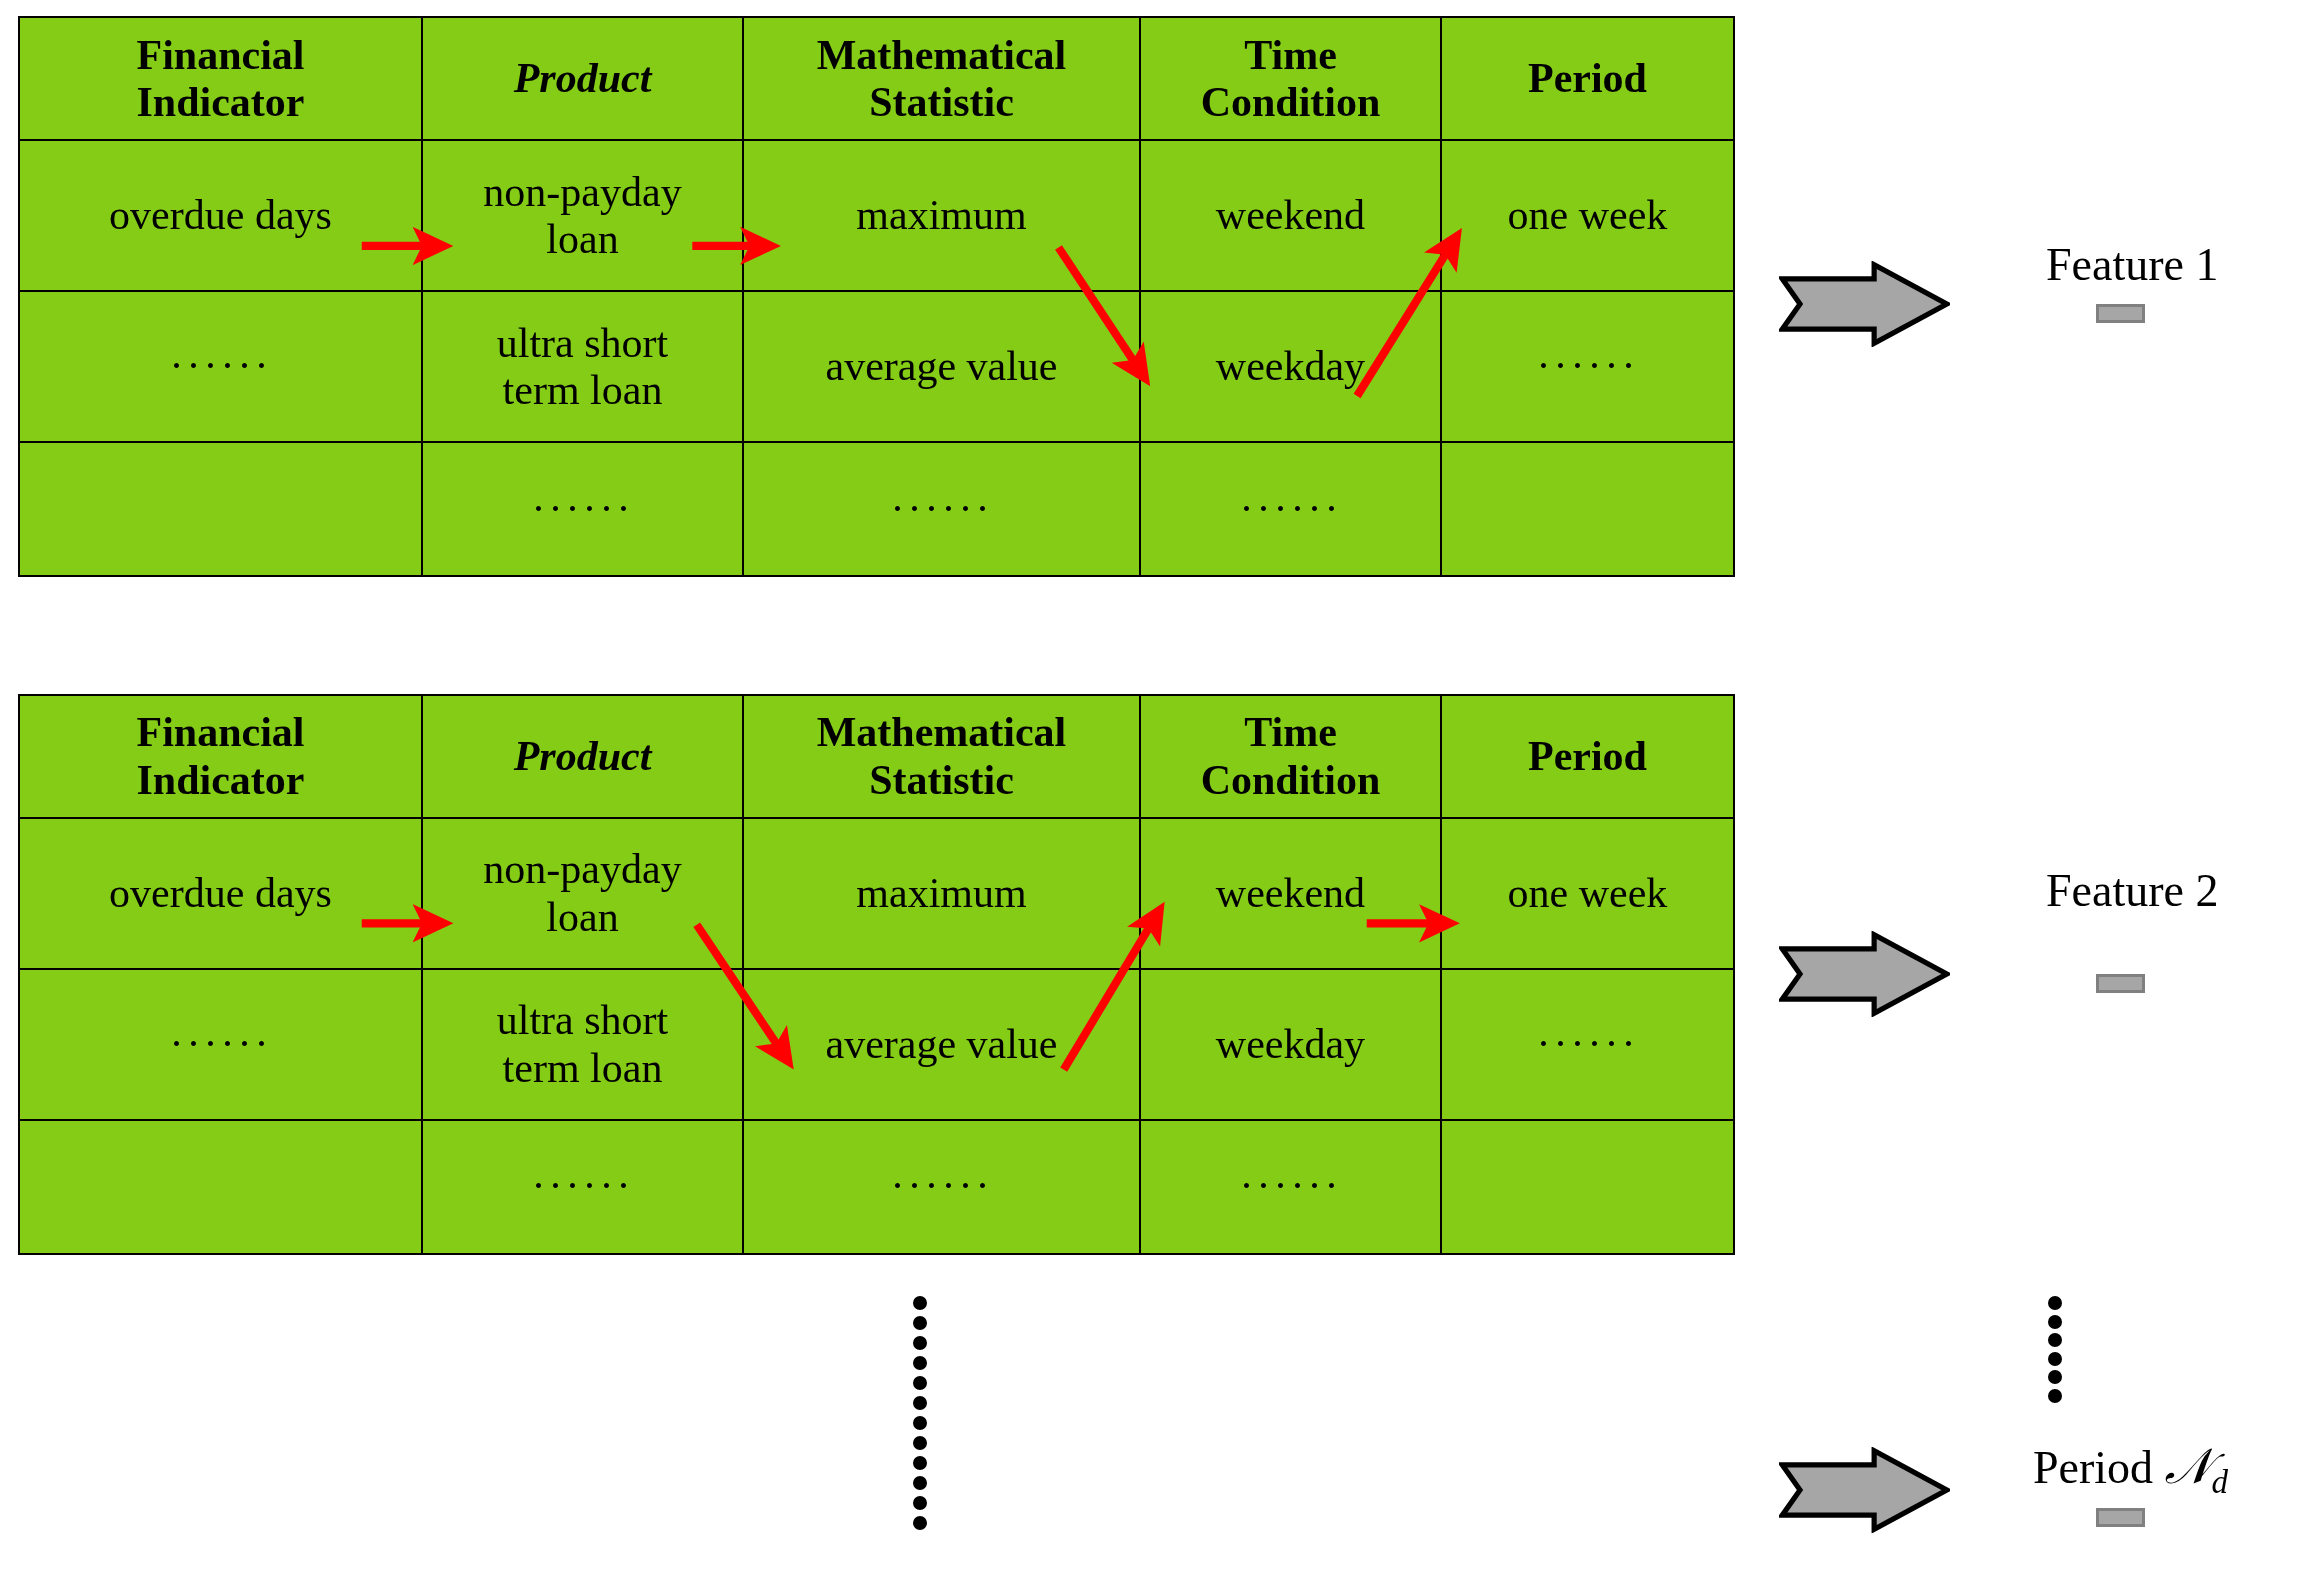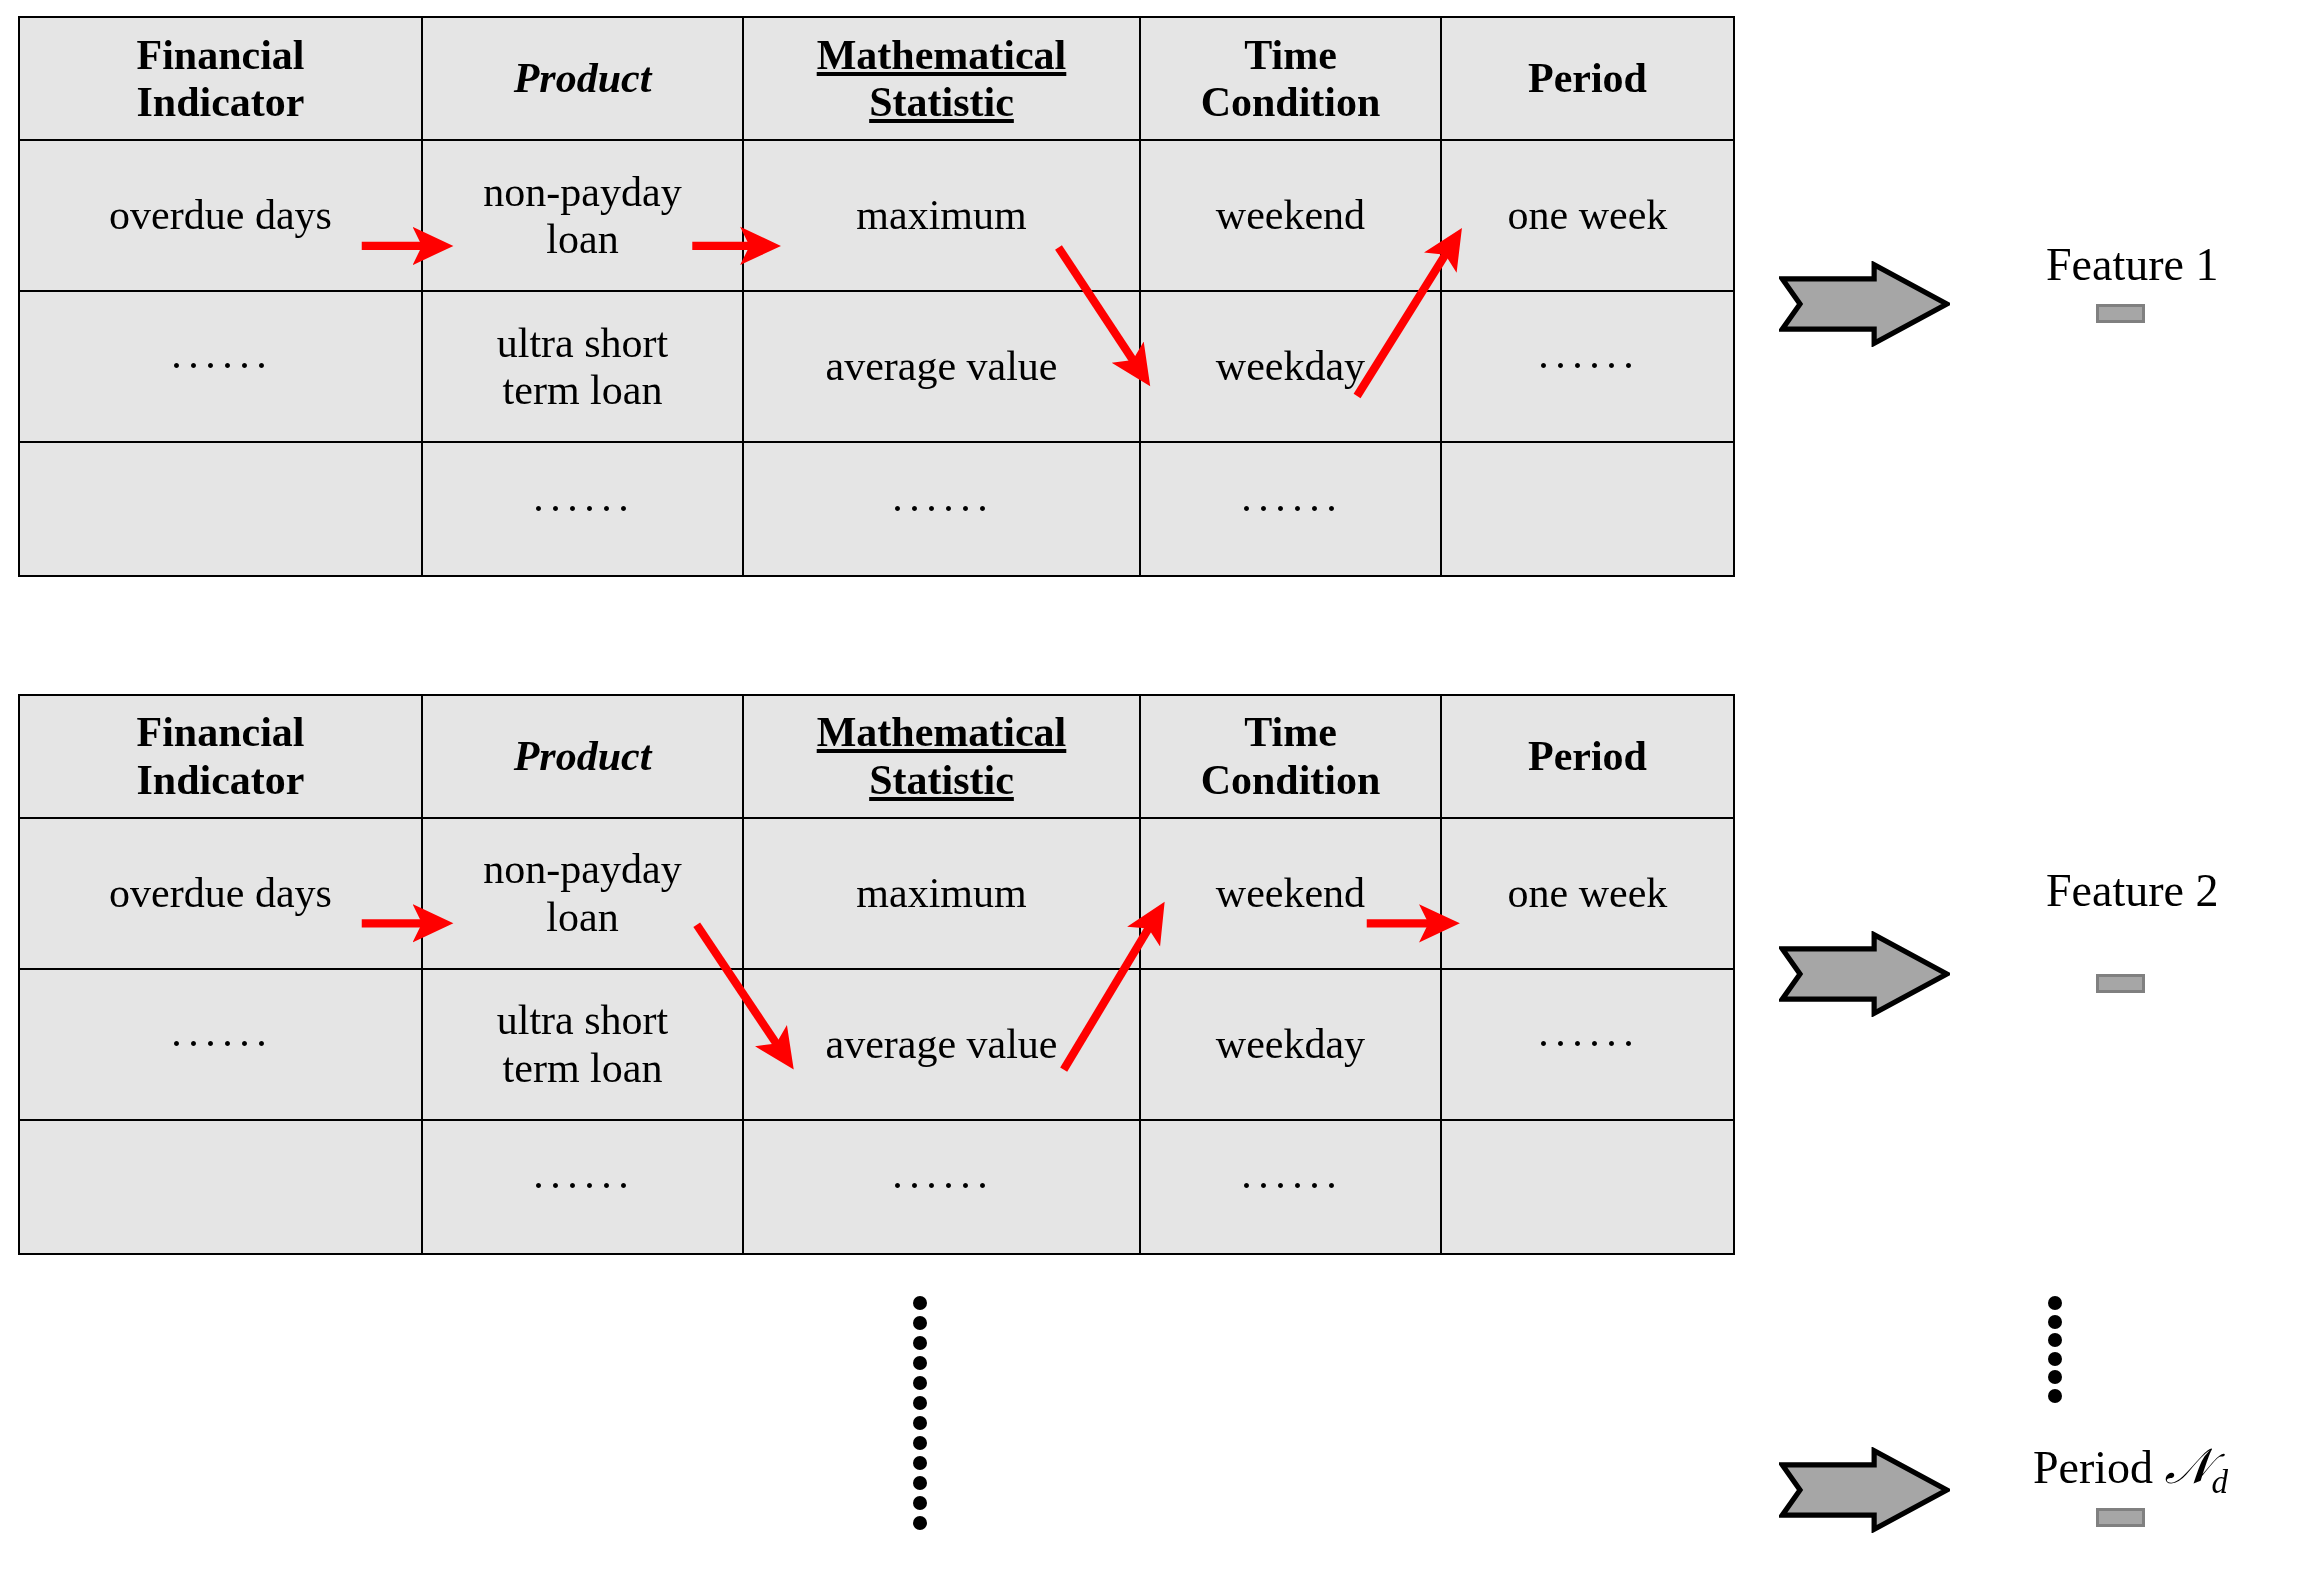--- a/index.html
+++ b/index.html
@@ -20,21 +20,21 @@
     left: 0; top: 0;
     width: 2319px;
     height: 1583px;
   }
 
   
   .feature-table {
     position: absolute;
     border-collapse: collapse;
     table-layout: fixed;
-    background: #e5e5e5;
+    background: #84cc16;
   }
   .feature-table td {
     border: 2.2px solid #000000;
     text-align: center;
     vertical-align: middle;
     color: #000000;
     padding: 0 4.5px;
   }
   .feature-table .hdr-cell {
     font-weight: bold;
@@ -45,21 +45,21 @@
   .feature-table .body-cell {
     font-weight: normal;
     font-size: 42px;
     line-height: 1.12;
   }
   .row-tall td { height: 149px; }
   .row-short td { height: 132px; }
 
   .col-1 { width: 392px; }
   .col-2 { width: 310px; font-style: italic; }
-  .col-3 { width: 386px; text-decoration: underline; }
+  .col-3 { width: 386px; }
   .col-4 { width: 290px; margin-left: 8px; }
   .col-5 { width: 282px; }
 
   .ellipsis-cell {
     letter-spacing: 3px;
     font-size: 42px;
   }
 
   
   .arrow-layer {

